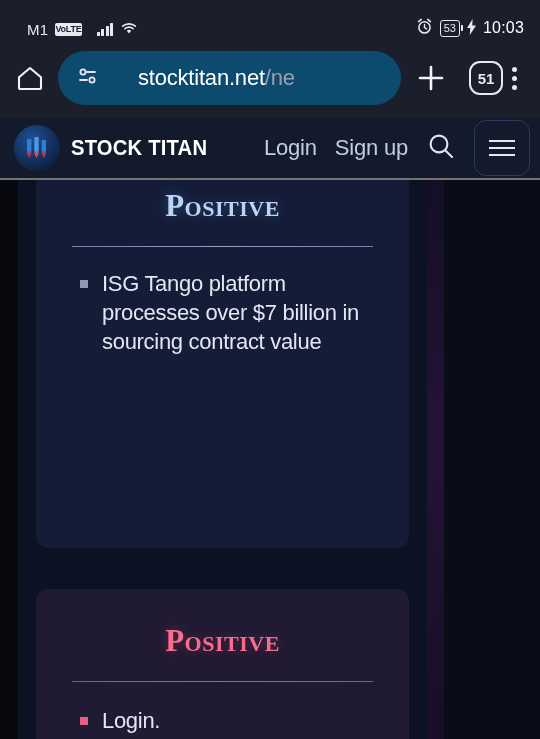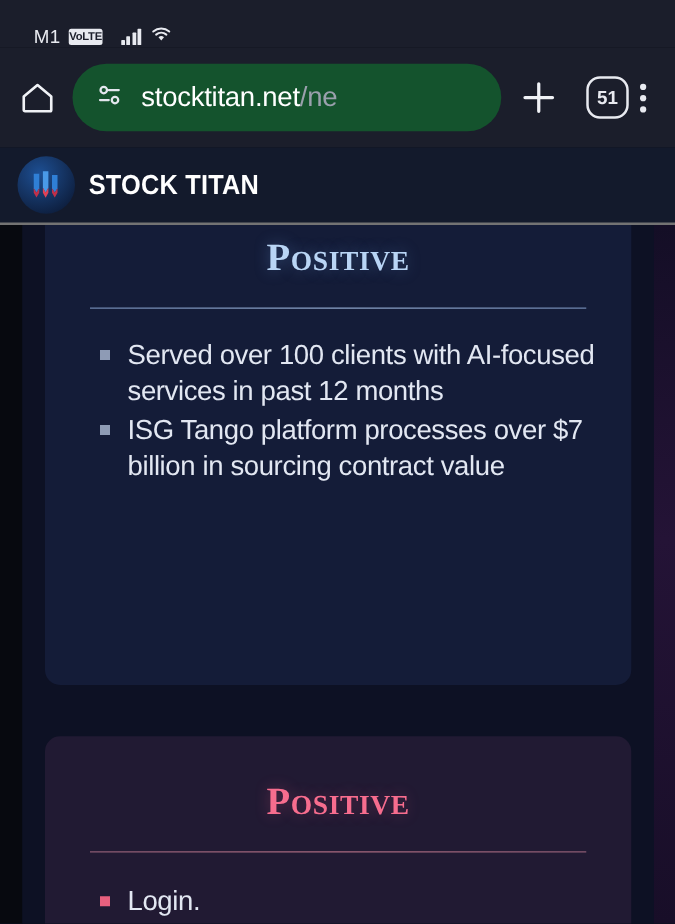--- a/index.html
+++ b/index.html
@@ -50,26 +50,27 @@
   
   .browserbar{
     height:80px; width:540px;
     background:#1b1e2b;
     display:flex; align-items:center;
     padding:0 14px;
   }
   .omnibox{
     flex:1;
     height:54px;
-    background:#14532d;
+    background:#0c4a6e;
     border-radius:27px;
     display:flex; align-items:center;
     padding:0 18px;
     margin:0 14px 0 12px;
     overflow:hidden;
+    gap:25px;
   }
   .omni-url{
     font-size:22px; color:#ffffff;
     white-space:nowrap; overflow:hidden;
     margin-left:13px;
     letter-spacing:-.2px;
   }
   .omni-url .dim{ color:#9aa0ad; }
   .tabcount{
     width:34px; height:34px;
@@ -110,21 +111,21 @@
     width:56px; height:56px;
     border:1px solid #2d3a57; border-radius:12px;
     display:flex; flex-direction:column; align-items:center; justify-content:center;
     gap:5px;
   }
   .menubtn i{ display:block; width:26px; height:2px; background:#e3e8f2; }
 
   
   .page{
     position:relative;
-    width:540px; height:559px;
+    width:444px; height:559px;
     background:#0f1528;
     overflow:hidden;
   }
   .edge-left{
     position:absolute; left:0; top:0; width:18px; height:100%;
     background:#07090f;
   }
   .edge-right{
     position:absolute; right:0; top:0; width:17px; height:100%;
     background:linear-gradient(180deg,#140e26 0%,#241336 45%,#180e28 100%);
@@ -199,20 +200,36 @@
         <i></i>
         <i></i>
       </span>
     <span>
       <svg width="18" height="14" viewBox="0 0 18 14">
           <path d="M9 12.4l2.2-2.6a3.3 3.3 0 0 0-4.4 0z" fill="#e8eaf0"></path>
           <path d="M2.6 5.2A10 10 0 0 1 15.4 5.2" stroke="#e8eaf0" stroke-width="1.6" fill="none" stroke-linecap="round"></path>
           <path d="M4.9 7.7a6.6 6.6 0 0 1 8.2 0" stroke="#e8eaf0" stroke-width="1.6" fill="none" stroke-linecap="round"></path>
         </svg>
     </span>
+  </div>
+  <div class="sb-right">
+    <span>
+      <svg width="17" height="17" viewBox="0 0 17 17">
+          <circle cx="8.5" cy="9.4" r="5.6" stroke="#e8eaf0" stroke-width="1.5" fill="none"></circle>
+          <path d="M8.5 6.4v3.2l2.2 1.3" stroke="#e8eaf0" stroke-width="1.4" fill="none" stroke-linecap="round"></path>
+          <path d="M2.6 3.6L5.2 1.4M14.4 3.6L11.8 1.4" stroke="#e8eaf0" stroke-width="1.6" stroke-linecap="round"></path>
+        </svg>
+    </span>
+    <span class="batt">53</span>
+    <span>
+      <svg width="9" height="16" viewBox="0 0 9 16">
+          <path d="M5.6 0L0 9h3.2L2.8 16 9 6.6H5.3z" fill="#e8eaf0"></path>
+        </svg>
+    </span>
+    <span class="clocktxt">10:03</span>
   </div>
 </div>
 
 <div class="browserbar">
   <span class="icobtn">
     <svg width="32" height="32" viewBox="0 0 32 32">
         <path d="M5 15.2L16 6l11 9.2V26a1 1 0 0 1-1 1H6a1 1 0 0 1-1-1z" stroke="#f0f2f6" stroke-width="2.1" fill="none" stroke-linejoin="round"></path>
       </svg>
   </span>
   <div class="omnibox">
@@ -245,32 +262,46 @@
     <svg width="30" height="30" viewBox="0 0 30 30">
       <path d="M5 6h4.4v11.5L7.2 21 5 17.5z" fill="#2f7fd6"></path>
       <path d="M12.3 4h4.4v13.2L14.5 21l-2.2-3.8z" fill="#4a9ae8"></path>
       <path d="M19.6 7h4.4v10.5L21.8 21l-2.2-3.5z" fill="#2f7fd6"></path>
       <path d="M5 17.5l2.2 3.5L9.4 17.5v3.6L7.2 25 5 21.1z" fill="#c0304a"></path>
       <path d="M12.3 17.2l2.2 3.8 2.2-3.8v3.9l-2.2 4-2.2-4z" fill="#e04257"></path>
       <path d="M19.6 17.5l2.2 3.5 2.2-3.5v3.6L21.8 25l-2.2-3.9z" fill="#c0304a"></path>
     </svg>
   </div>
   <span class="brand">STOCK TITAN</span>
+  <div class="site-right">
+    <span class="navlink">Login</span>
+    <span class="navlink">Sign up</span>
+    <span>
+      <svg width="30" height="30" viewBox="0 0 30 30">
+          <circle cx="13" cy="13" r="8.4" stroke="#dfe6f3" stroke-width="2.1" fill="none"></circle>
+          <path d="M19.2 19.2L26 26" stroke="#dfe6f3" stroke-width="2.1" stroke-linecap="round"></path>
+        </svg>
+    </span>
+    <span class="menubtn">
+        <i></i>
+        <i></i>
+        <i></i>
+      </span>
+  </div>
 </div>
 
 <div class="page">
   <div class="edge-left"></div>
   <div class="edge-right"></div>
   <div class="content">
 
     <div class="card card-positive">
       <div class="card-title">Positive</div>
       <div class="rule"></div>
       <ul class="bullets">
-        <li>Served over 100 clients with AI-focused services in past 12 months</li>
         <li>ISG Tango platform processes over $7 billion in sourcing contract value</li>
       </ul>
     </div>
 
     <div class="card card-negative">
       <div class="card-title">Positive</div>
       <div class="rule"></div>
       <ul class="bullets">
         <li>Login.</li>
       </ul>

